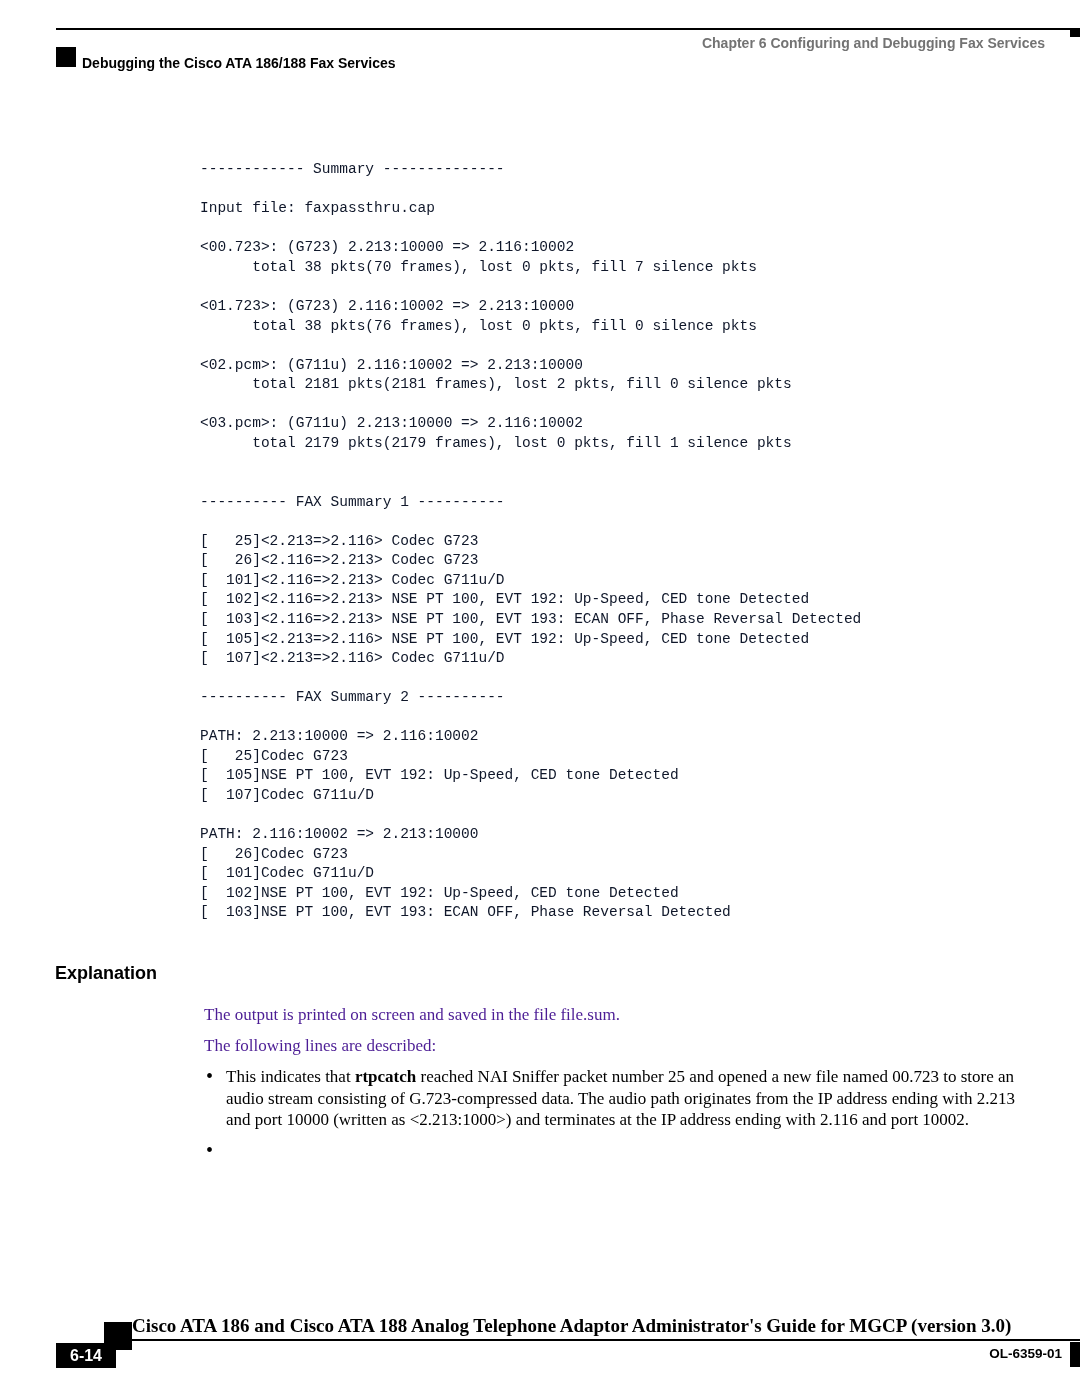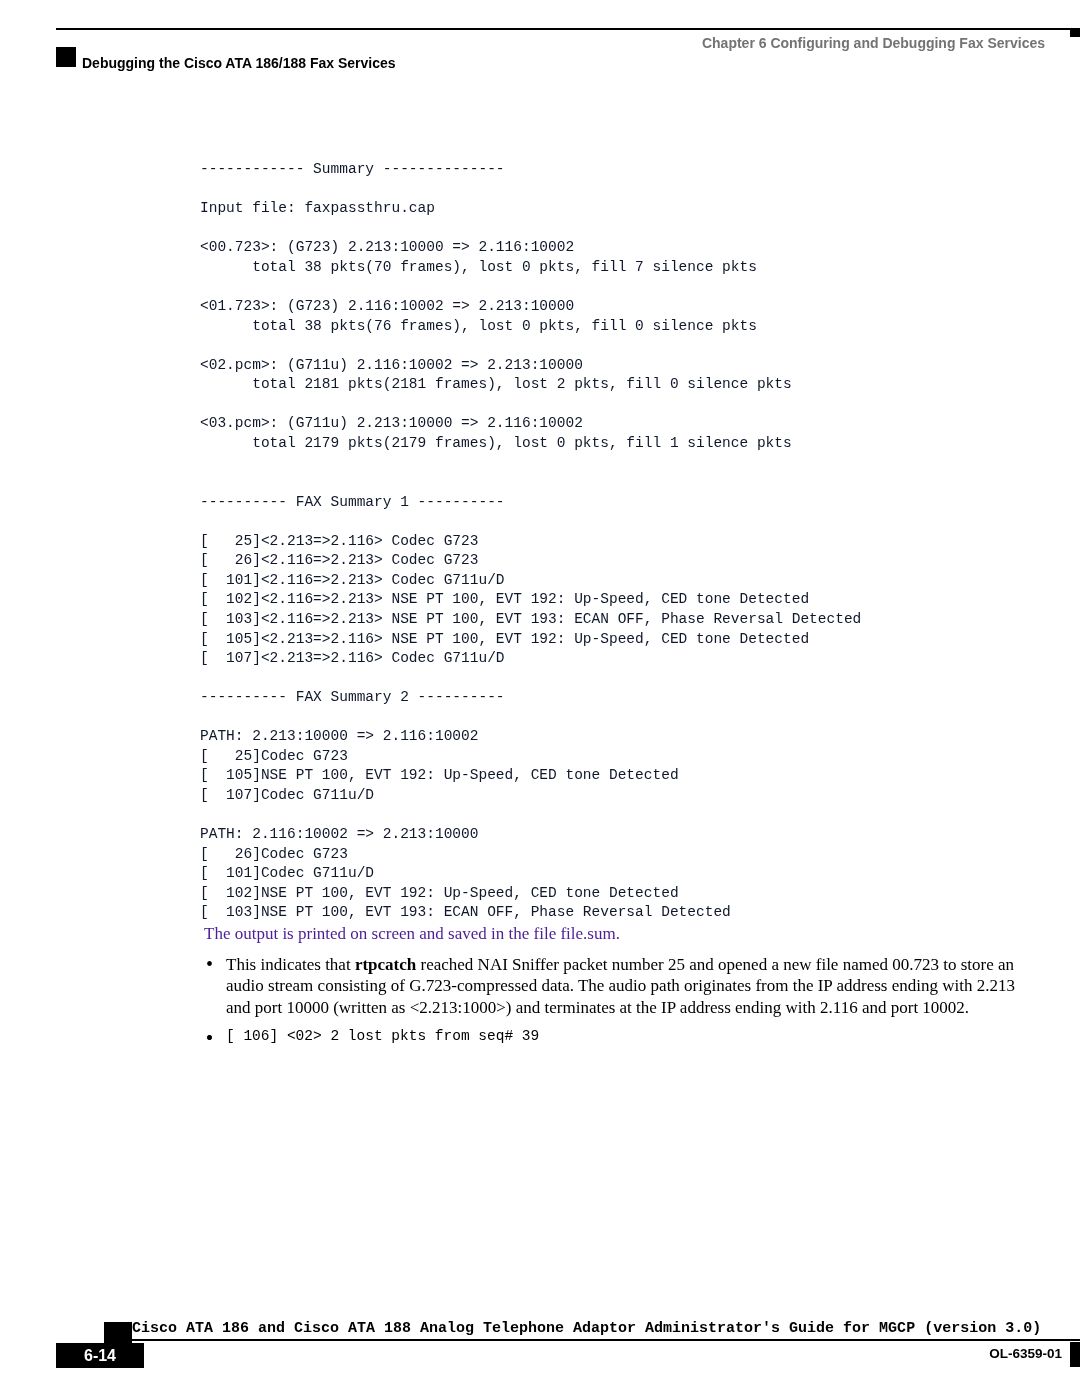--- a/index.html
+++ b/index.html
@@ -123,38 +123,38 @@
     bottom: 56px;
     left: 132px;
     right: 0;
     height: 2px;
     background: #000;
   }
   .footer-title {
     position: absolute;
     bottom: 60px;
     left: 132px;
-    font-family: Liberation Mono, monospace;
-    font-weight: bold;
-    font-size: 15px;
+    font-family: Liberation Serif, serif;
+    font-weight: bold;
+    font-size: 19px;
     color: #000;
   }
   .footer-square-outer {
     position: absolute;
     bottom: 47px;
     left: 104px;
     width: 28px;
     height: 28px;
     background: #000;
   }
   .page-num-box {
     position: absolute;
     bottom: 29px;
     left: 56px;
-    width: 88px;
+    width: 60px;
     height: 25px;
     background: #000;
     color: #fff;
     font-family: Arial, Helvetica, sans-serif;
     font-weight: bold;
     font-size: 16px;
     display: flex;
     align-items: center;
     justify-content: center;
   }
@@ -219,32 +219,31 @@
 [   25]Codec G723
 [  105]NSE PT 100, EVT 192: Up-Speed, CED tone Detected
 [  107]Codec G711u/D
 
 PATH: 2.116:10002 =&gt; 2.213:10000
 [   26]Codec G723
 [  101]Codec G711u/D
 [  102]NSE PT 100, EVT 192: Up-Speed, CED tone Detected
 [  103]NSE PT 100, EVT 193: ECAN OFF, Phase Reversal Detected</pre>
 
+  <div class="heading2">Explanation</div>
 
   <p class="body-text">The output is printed on screen and saved in the file file.sum.</p>
+  <p class="body-text">The following lines are described:</p>
 
   <ul class="bullet-list">
     <li class="bullet-item">
       <span class="bullet-body"><span>This indicates that </span><b>rtpcatch</b><span> reached NAI Sniffer packet number 25 and opened a new file named 00.723 to store an audio stream consisting of G.723-compressed data. The audio path originates from the IP address ending with 2.213 and port 10000 (written as &lt;2.213:1000&gt;) and terminates at the IP address ending with 2.116 and port 10002.</span></span>
     </li>
     <li class="bullet-item">
     </li>
-    <li class="bullet-item">
-      <span class="bullet-code">[  106] &lt;02&gt;  2    lost pkts from seq# 39</span>
-    </li>
   </ul>
 </div>
 
 <div class="footer-title">Cisco ATA 186 and Cisco ATA 188 Analog Telephone Adaptor Administrator's Guide for MGCP (version 3.0)</div>
 <div class="footer-line"></div>
 <div class="footer-square-outer"></div>
 <div class="page-num-box">6-14</div>
 <div class="footer-doc-code">OL-6359-01</div>
 <div class="footer-right-rule"></div>
 

